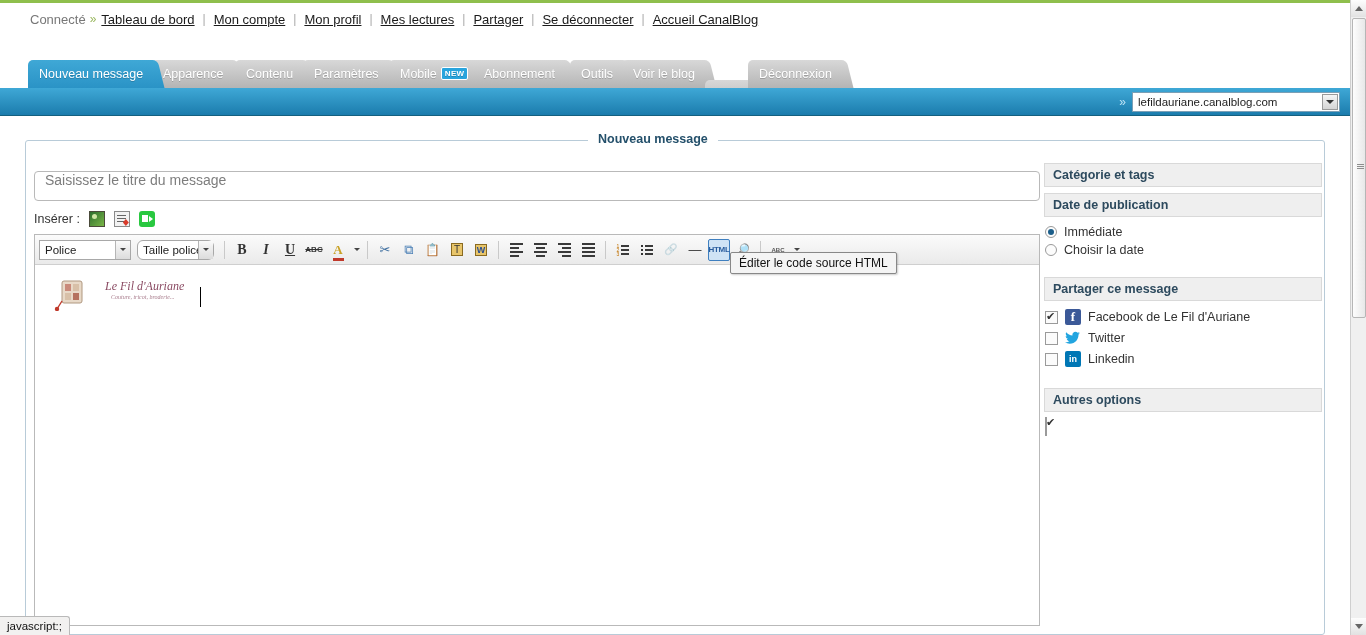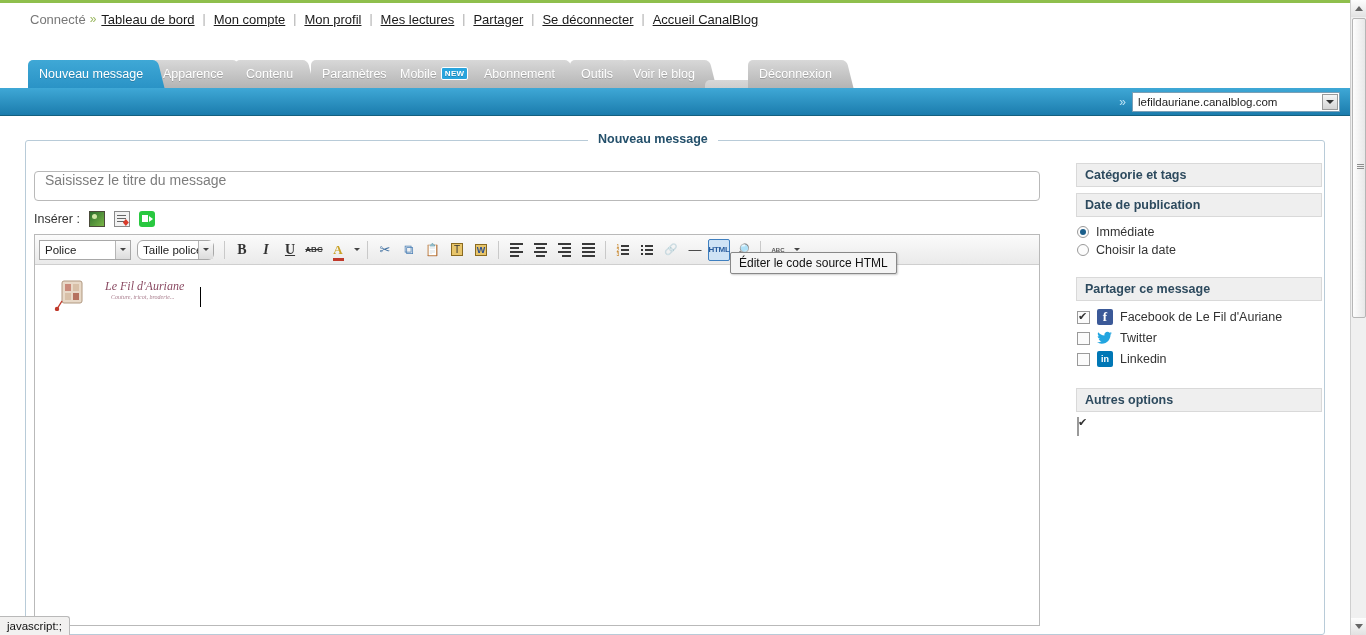--- a/index.html
+++ b/index.html
@@ -193,21 +193,21 @@
   
   .tooltip{
     position:absolute; left:730px; top:252px; z-index:40;
     background:#f4f4f4; border:1px solid #888; border-radius:2px;
     font-size:12px; color:#111; padding:3px 8px; white-space:nowrap;
     box-shadow:1px 1px 2px rgba(0,0,0,.2);
   }
 
   
   .sidebar{ position:absolute; left:1018px; top:22px; width:278px; }
-  .panel{ margin-bottom:0px;margin-left:32px; }
+  .panel{ margin-bottom:0px; }
   .panel-head{
     background:#efefef; border:1px solid #d9d9d9;
     height:24px; display:flex; align-items:center;
     padding-left:8px; font-size:12.5px; font-weight:bold; color:#2d4a5e;
   }
   .panel-body{ padding:8px 0 10px 1px; }
 
   .cat-select{
     width:248px; height:20px; background:#fff; border:1px solid #a8a8a8;
     display:flex; align-items:center; font-size:11.5px; color:#333;
@@ -320,21 +320,21 @@
   <div class="tabs-row">
     <div class="tab active" style="left:28px;">
         <span>Nouveau message</span>
       </div>
     <div class="tab" style="left:152px;">
         <span>Apparence</span>
       </div>
     <div class="tab" style="left:235px;">
         <span>Contenu</span>
       </div>
-    <div class="tab" style="left:311px;">
+    <div class="tab" style="left:303px;">
         <span>Paramètres</span>
       </div>
     <div class="tab" style="left:389px;">
       <span>Mobile</span>
       <span class="newbadge">NEW</span>
     </div>
     <div class="tab" style="left:473px;">
         <span>Abonnement</span>
       </div>
     <div class="tab" style="left:570px;">

